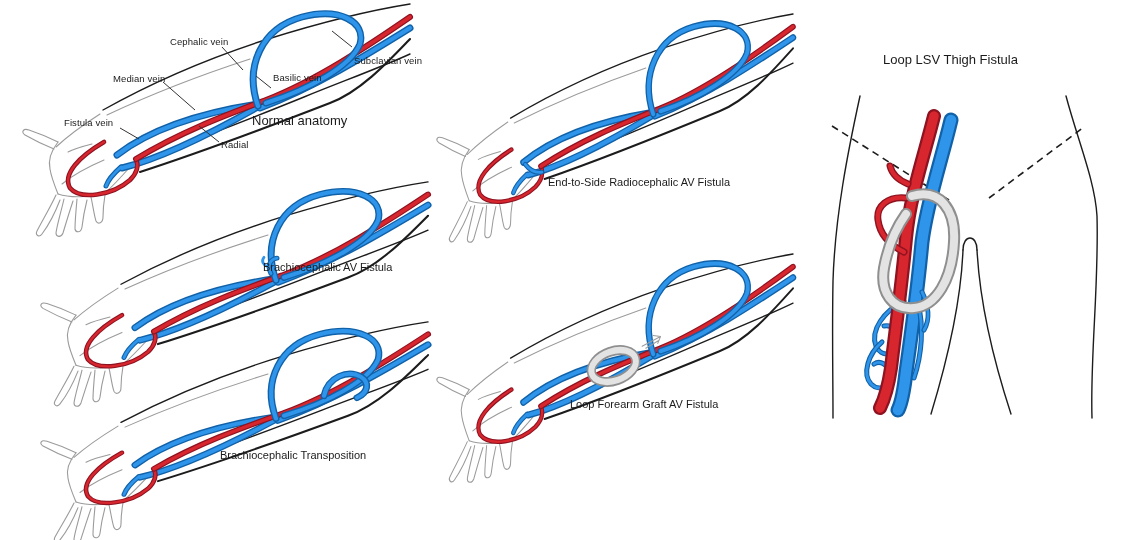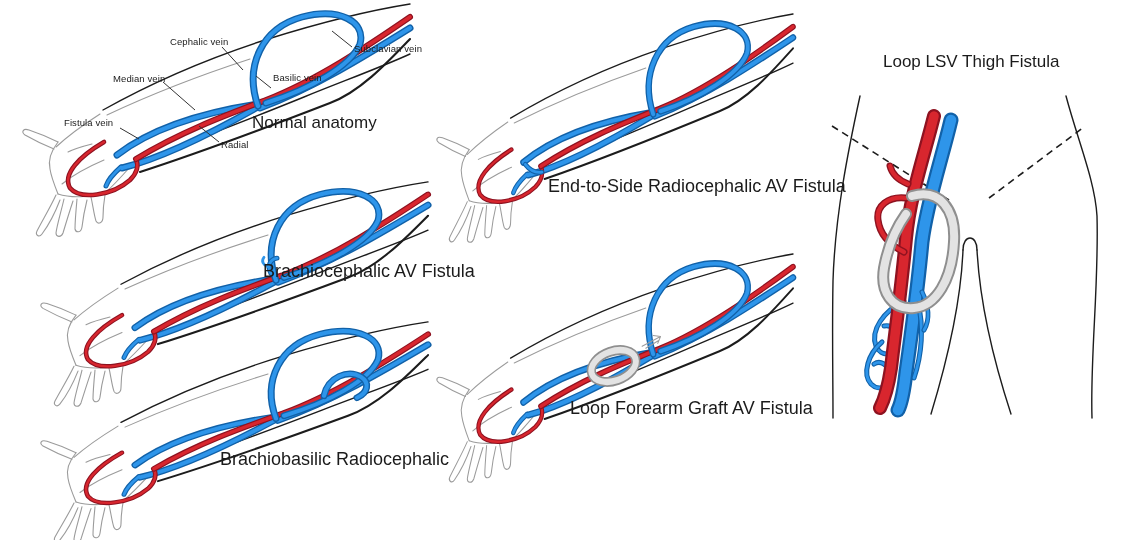--- a/index.html
+++ b/index.html
@@ -2,22 +2,22 @@
 <html style="--artery: #D8262E; --artery-dark: #8E1220; --vein: #2E95EA; --vein-dark: #1161A8; --graft: #E3E3E3; --graft-dark: #8F8F8F; --ink: #1c1c1c; --sketch: #9b9b9b; --leader: #333333;"><head>
 <meta charset="utf-8">
 <style>
   *{margin:0;padding:0;box-sizing:border-box}
   html,body{background:#fff}
   body{font-family:"Liberation Sans",sans-serif;}
   .canvas{position:relative;width:1140px;height:540px;background:#fff;overflow:hidden}
   .panel{position:absolute}
   .panel svg{width:100%;height:100%;display:block;overflow:visible}
   .lbl{position:absolute;font-size:9.5px;color:#1b1b1b;white-space:nowrap;letter-spacing:.1px}
-  .cap{position:absolute;font-size:18px;color:#1b1b1b;white-space:nowrap}
-  .cap.big{font-size:17px}
+  .cap{position:absolute;font-size:11px;color:#1b1b1b;white-space:nowrap}
+  .cap.big{font-size:13px}
   path,ellipse{fill:none}
   .contour{stroke:var(--ink);stroke-width:1.4;stroke-linecap:round}
   .ink2{stroke:var(--ink);stroke-width:2.1;stroke-linecap:round}
   .sketch{stroke:var(--sketch);stroke-width:1.1;fill:none;stroke-linecap:round}
   .leader path{stroke:var(--leader);stroke-width:1}
   .vein-edge{stroke:var(--vein-dark);stroke-width:7;stroke-linecap:round}
   .vein-core{stroke:var(--vein);stroke-width:4.2;stroke-linecap:round}
   .vein-edge.thin{stroke-width:5}
   .vein-core.thin{stroke-width:2.8}
   .vein-edge.wide{stroke-width:15}
@@ -111,21 +111,21 @@
         <path d="M110,126 L129,137"></path>
         <path d="M342,45 L322,29"></path>
         <path d="M261,86 L246,74"></path>
         <path d="M209,140 L189,124"></path>
       </g>
     </svg>
   </div>
   <div class="lbl" style="left:170px;top:36px">Cephalic vein</div>
   <div class="lbl" style="left:113px;top:73px">Median vein</div>
   <div class="lbl" style="left:64px;top:117px">Fistula vein</div>
-  <div class="lbl" style="left:354px;top:43px">Subclavian vein</div>
+  <div class="lbl" style="left:354px;top:55px">Subclavian vein</div>
   <div class="lbl" style="left:273px;top:72px">Basilic vein</div>
   <div class="lbl" style="left:221px;top:139px">Radial</div>
   <div class="cap big" style="left:252px;top:113px">Normal anatomy</div>
 
   <div class="panel" style="left:28px;top:180px;width:400px;height:222px">
     <svg viewBox="0 0 400 230" preserveAspectRatio="none">
       <use href="#arm-base"></use>
       <g>
         <path class="vein-edge thin" d="M243,97 C239,89 242,82 249,81"></path>
         <path class="vein-core thin" d="M243,97 C239,89 242,82 249,81"></path>
@@ -137,21 +137,21 @@
 
   <div class="panel" style="left:28px;top:320px;width:400px;height:218px">
     <svg viewBox="0 0 400 230" preserveAspectRatio="none">
       <use href="#arm-base"></use>
       <g>
         <path class="vein-edge" d="M296,80 C300,60 320,52 333,60 C342,66 340,77 329,82"></path>
         <path class="vein-core" d="M296,80 C300,60 320,52 333,60 C342,66 340,77 329,82"></path>
       </g>
     </svg>
   </div>
-  <div class="cap" style="left:220px;top:449px">Brachiobasilic Radiocephalic</div>
+  <div class="cap" style="left:220px;top:449px">Brachiocephalic Transposition</div>
 
   <div class="panel" style="left:425px;top:12px;width:368px;height:226px">
     <svg viewBox="0 0 400 230" preserveAspectRatio="none">
       <use href="#arm-base"></use>
       <g>
         <path class="vein-edge thin" d="M109,155 C114,161 120,164 127,163"></path>
         <path class="vein-core thin" d="M109,155 C114,161 120,164 127,163"></path>
       </g>
     </svg>
   </div>

